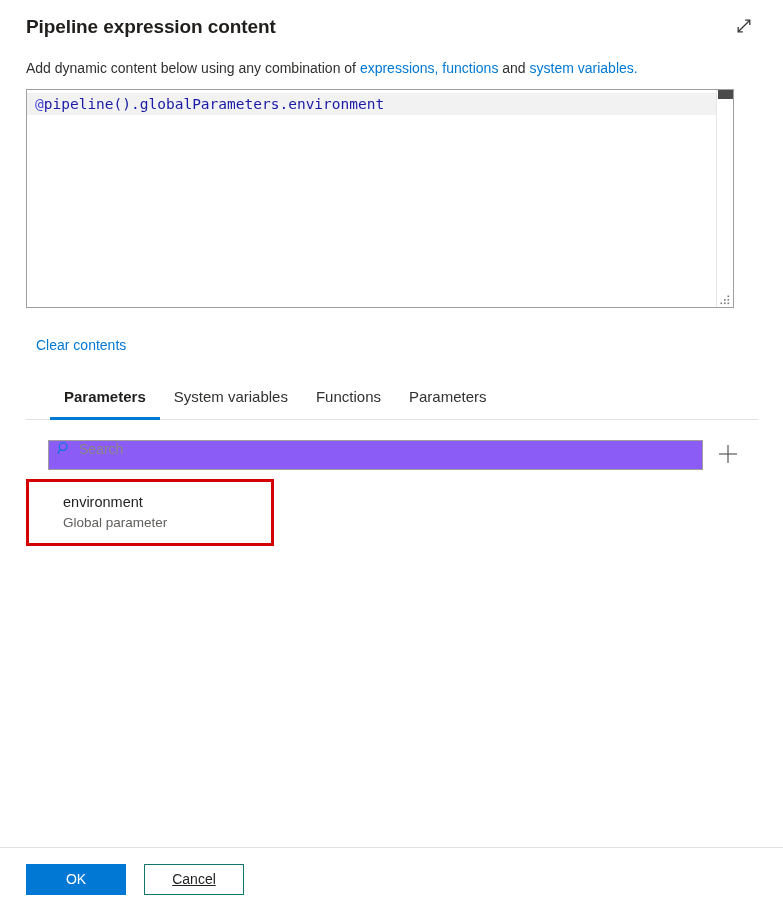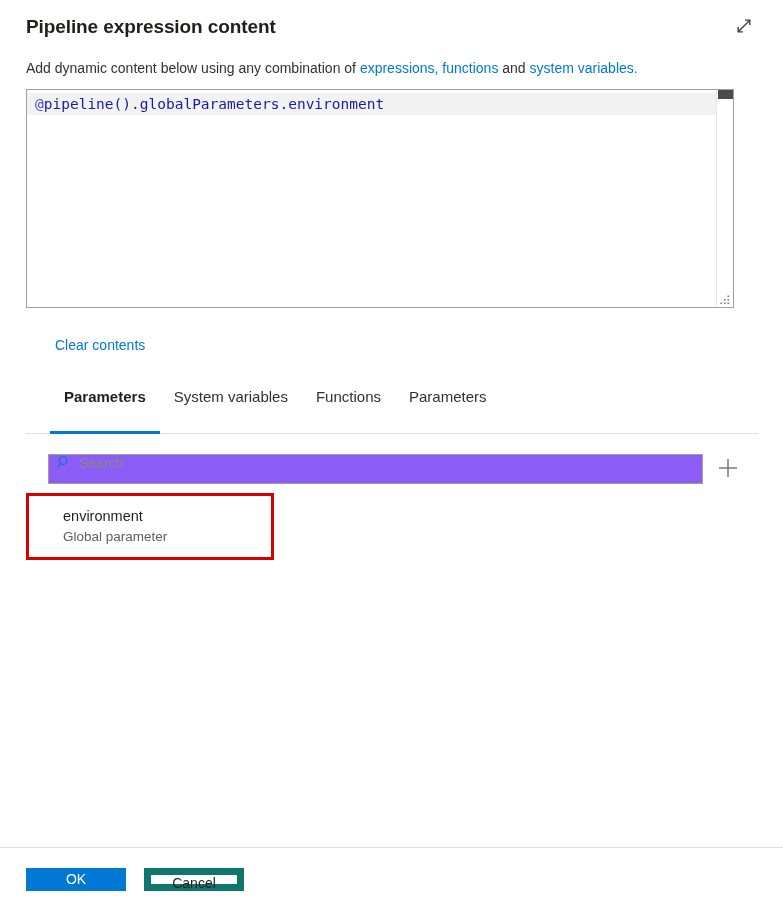--- a/index.html
+++ b/index.html
@@ -120,41 +120,41 @@
     right: 2px;
     bottom: 1px;
     width: 13px;
     height: 13px;
     cursor: nwse-resize;
   }
 
   
   .clear-link {
     display: inline-block;
-    margin: 13px 0 0 55px;
+    margin: 13px 0 0 36px;
     font-size: 14px;
     color: #0078d4;
     cursor: pointer;
     text-decoration: none;
   }
 
   
   .tabs-row {
     margin: 33px 0 0 26px;
     width: 732px;
     display: flex;
     align-items: flex-end;
     border-bottom: 1px solid #e1dfdd;
     position: relative;
     box-sizing: border-box;
   }
   .tab {
     font-size: 15px;
     color: #323130;
-    padding: 0 14px 26px 14px;
+    padding: 0 14px 12px 14px;
     cursor: pointer;
     position: relative;
     background: transparent;
     border: none;
     font-family: "Liberation Sans", sans-serif;
     line-height: 20px;
   }
   .tab.first {
     margin-left: 24px;
   }
@@ -255,38 +255,39 @@
     right: 0;
     bottom: 0;
     height: 63px;
     border-top: 1px solid #e1dfdd;
     display: flex;
     align-items: center;
     padding-left: 26px;
     box-sizing: border-box;
   }
   .btn {
-    height: 23px;
+    height: 31px;
     min-width: 100px;
     font-size: 14px;
     font-family: "Liberation Sans", sans-serif;
     cursor: pointer;
     box-sizing: border-box;
     padding: 0 16px;
   }
   .btn-primary {
     background: #0078d4;
     color: #ffffff;
     border: 1px solid #0078d4;
   }
   .btn-secondary {
     background: #ffffff;
     color: #201f1e;
-    border: 7px solid #0f766e;
+    border: 1px solid #0f766e;
     margin-left: 18px;
+    text-decoration: underline;
   }
 </style>
 </head>
 <body>
 
 
 
 
 <div class="dialog-header">
   <div class="dialog-title">Pipeline expression content</div>

